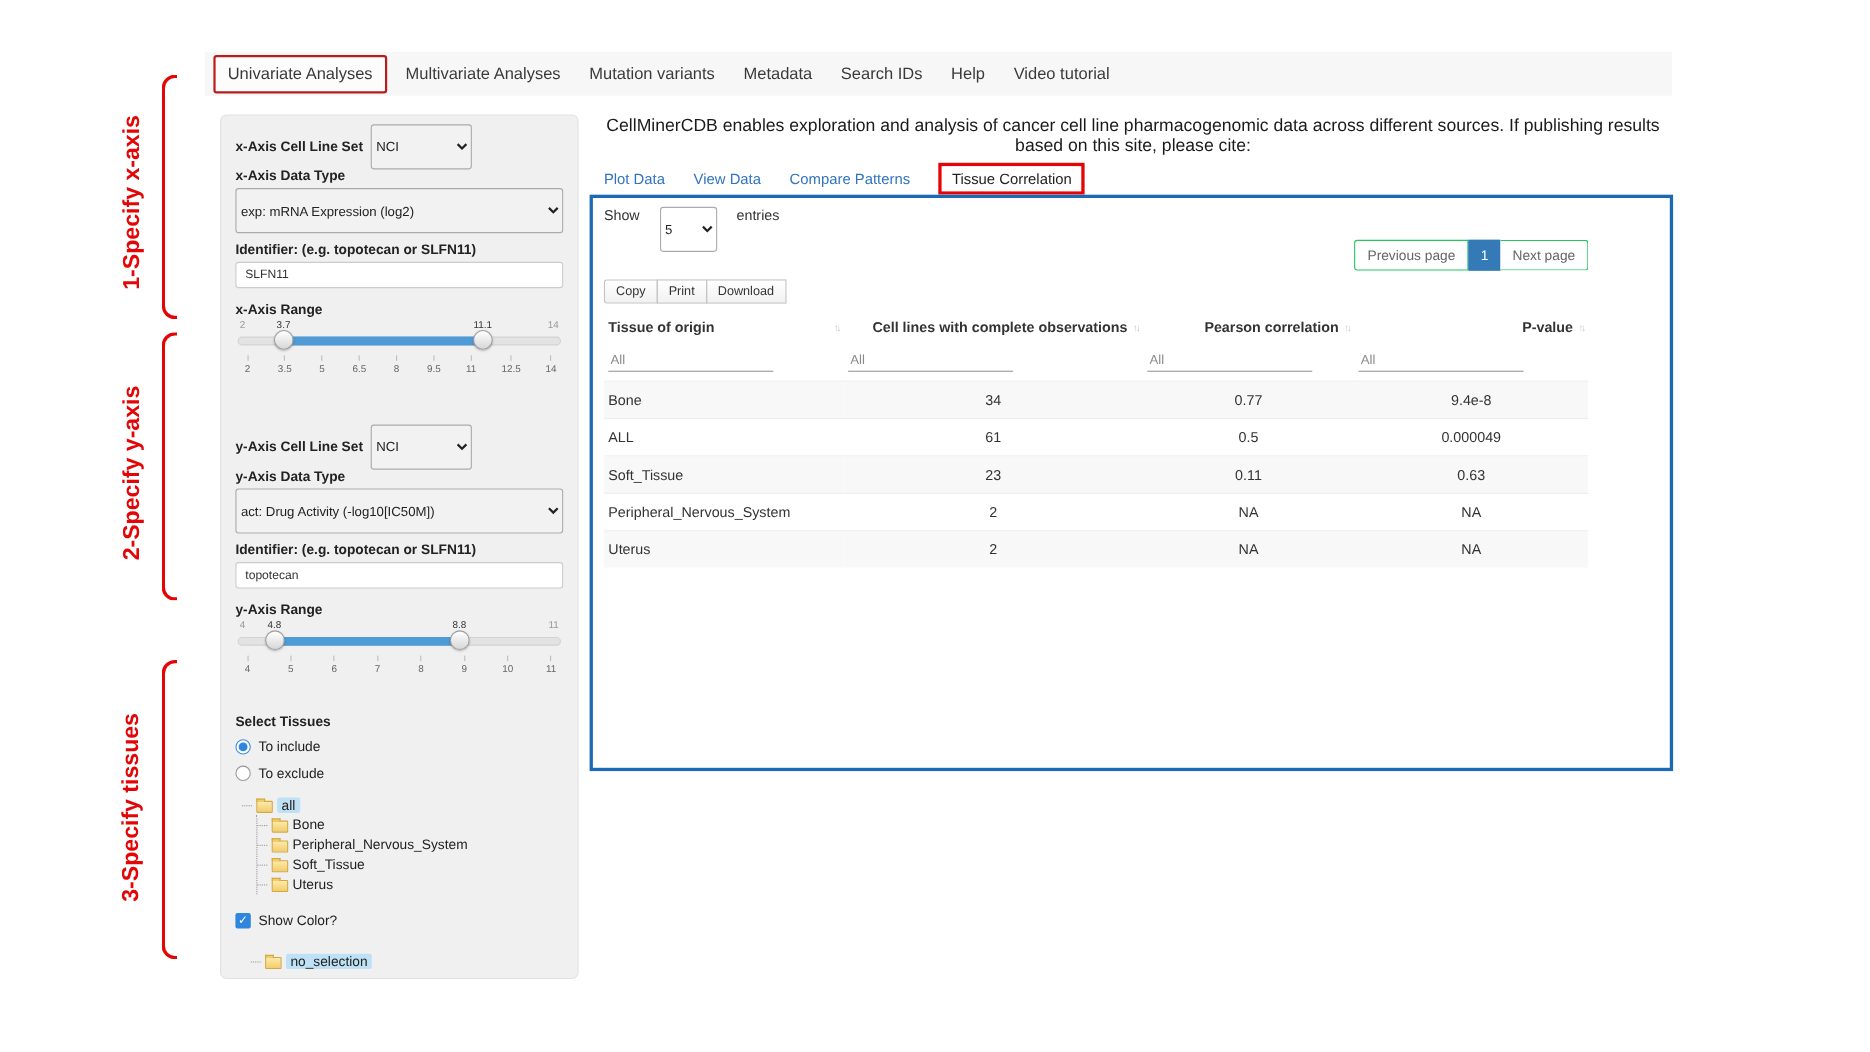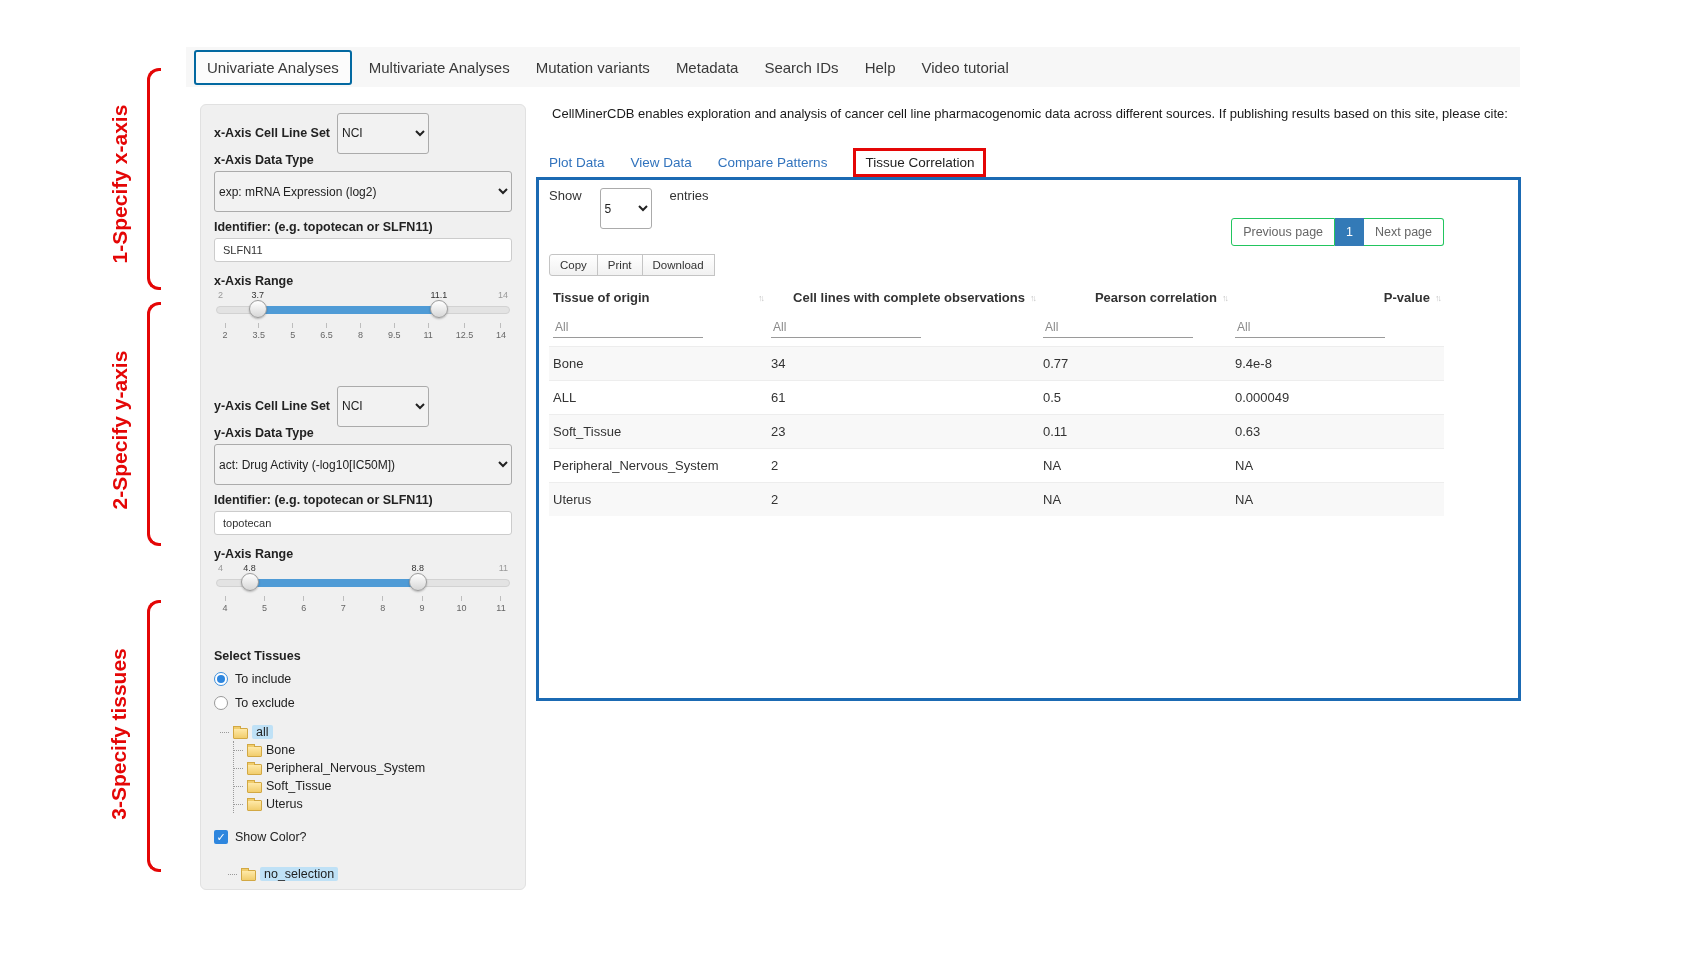--- a/index.html
+++ b/index.html
@@ -20,21 +20,21 @@
     border-radius:12px 0 0 12px;
   }
 
   
   .nav {
     position:absolute; left:186px; top:47px; width:1334px; height:40px;
     background:#f7f7f7; display:flex; align-items:center; padding-left:8px;
   }
   .nav-tab { font-size:15px; color:#3a3a3a; padding:9px 13px; white-space:nowrap; cursor:pointer; }
   .nav-tab.active {
-    background:#fcfcfc; border:2px solid #0369a1; border-radius:3px; padding:7px 11px; margin-right:4px;
+    background:#fcfcfc; border:2px solid #b91c1c; border-radius:3px; padding:7px 11px; margin-right:4px;
   }
 
   
   .sidebar {
     position:absolute; left:200px; top:104px; width:326px; height:786px;
     background:#f0f0f0; border:1px solid #e1e1e1; border-radius:6px;
     padding:16px 13px; font-size:12.5px; color:#222; overflow:hidden;
   }
   .fld-label { font-weight:bold; font-size:12.5px; margin-top:8px; }
   .inline-row { display:flex; align-items:center; gap:7px; height:24px; }
@@ -80,21 +80,21 @@
   .tree-item { display:flex; align-items:center; gap:4px; padding:2px 0; cursor:pointer; }
   .tree-item::before { content:''; width:9px; border-top:1px dotted #9a9a9a; flex:none; }
   .tree-children { margin-left:13px; border-left:1px dotted #9a9a9a; }
   .folder { position:relative; width:15px; height:11px; background:linear-gradient(#ffe9a8,#f1cd6c); border:1px solid #d2a843; border-radius:1px; flex:none; margin-top:2px; }
   .folder::before { content:''; position:absolute; top:-3px; left:-1px; width:6px; height:2px; background:#f1cd6c; border:1px solid #d2a843; border-bottom:none; }
   .tree-label { font-size:12.5px; color:#222; }
   .tree-label.hl { background:var(--tree-highlight,#bfe1f6); padding:0 4px; border-radius:2px; }
   .standalone-tree { margin:20px 0 0 14px; }
 
   
-  .citation { position:absolute; left:540px; top:106px; width:980px; text-align:center; font-size:13px; color:#1a1a1a; }
+  .citation { position:absolute; left:540px; top:106px; width:980px; text-align:center; font-size:16px; color:#1a1a1a; }
   .citation-link { margin-top:5px; color:var(--link-blue,#3173bd); cursor:pointer; }
   .subtabs { position:absolute; left:549px; top:148px; display:flex; align-items:center; gap:26px; font-size:13.5px; }
   .subtab { color:var(--link-blue,#3173bd); cursor:pointer; white-space:nowrap; }
   .subtab.active { color:#222; border:3px solid var(--annotation-red,#e40606); padding:4px 9px; background:#fff; }
 
   .bluebox {
     position:absolute; left:536px; top:177px; width:985px; height:524px;
     border:3px solid var(--box-blue,#1b6ab3); background:#fff; padding:8px 10px;
   }
   .table-zone { width:895px; }
@@ -121,21 +121,21 @@
   .th-flex { display:flex; align-items:center; justify-content:flex-end; gap:5px; }
   .header-row th:first-child .th-flex { justify-content:space-between; }
   .sort-icon { font-size:9px; color:#c6c6c6; letter-spacing:-2px; white-space:nowrap; }
   .sort-icon::before { content:'↑'; } .sort-icon::after { content:'↓'; }
   .filter-row th { padding:4px 4px 8px; text-align:left; font-weight:normal; }
   .filter-input {
     width:150px; border:none; border-bottom:1px solid #9a9a9a; background:transparent;
     font-size:12px; padding:3px 2px; color:#333; font-family:inherit;
   }
   .filter-input::placeholder { color:#8a8a8a; }
-  .data-table tbody td { padding:9px 4px; text-align:left; border-top:1px solid #ededed; overflow:hidden; white-space:nowrap; }
+  .data-table tbody td { padding:9px 4px; text-align:center; border-top:1px solid #ededed; overflow:hidden; white-space:nowrap; }
   .data-table tbody td:first-child { text-align:left; }
   .data-table tbody tr:nth-child(odd) { background:#f8f8f8; }
 </style>
 </head>
 <body>
 
 <div class="annot-text" style="left:10px; top:172px; width:220px;">1-Specify x-axis</div>
 <div class="bracket" style="top:68px; height:222px;"></div>
 <div class="annot-text" style="left:10px; top:418px; width:220px;">2-Specify y-axis</div>
 <div class="bracket" style="top:302px; height:244px;"></div>

